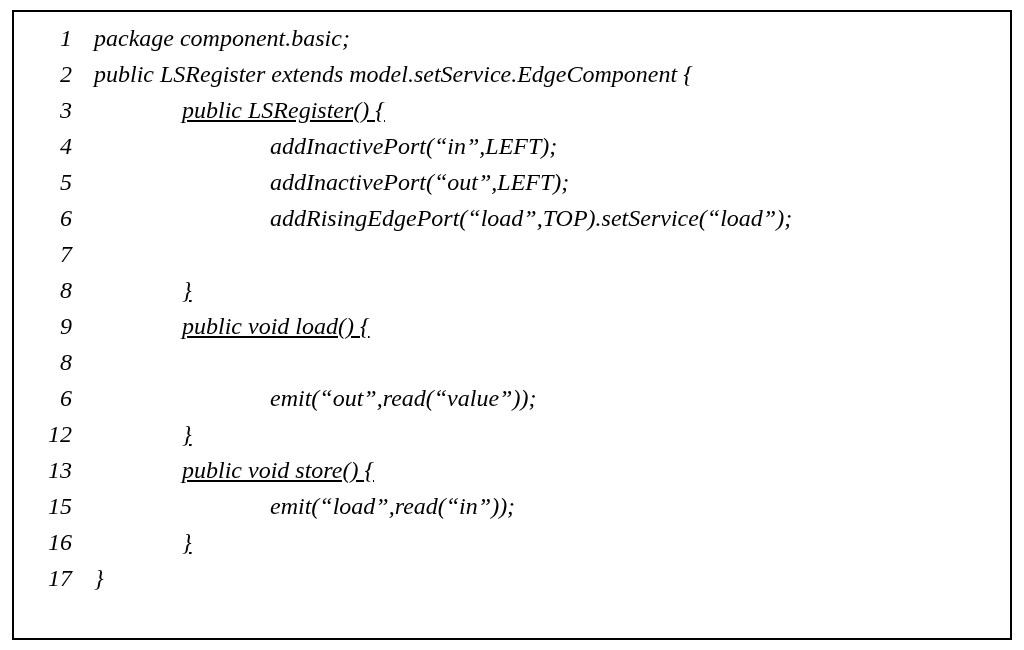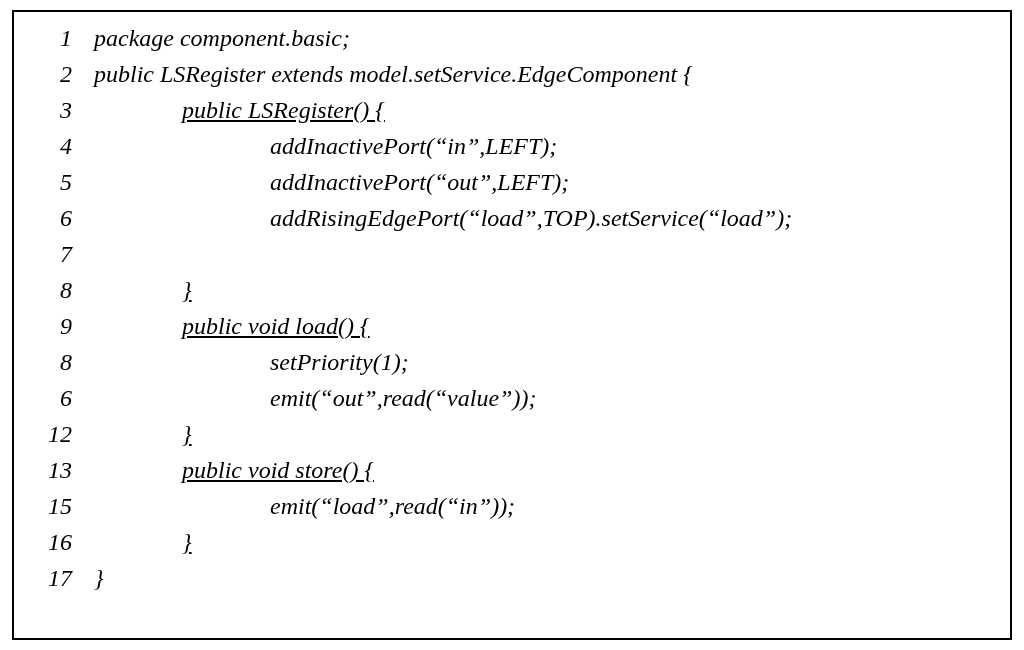--- a/index.html
+++ b/index.html
@@ -74,21 +74,20 @@
   <div class="code-row">
     <span class="ln">8</span>
     <span class="code ind1">}</span>
   </div>
   <div class="code-row">
     <span class="ln">9</span>
     <span class="code ind1">public void load() {</span>
   </div>
   <div class="code-row">
     <span class="ln">8</span>
-    <span class="code ind2">setPriority(1);</span>
   </div>
   <div class="code-row">
     <span class="ln">6</span>
     <span class="code ind2">emit(“out”,read(“value”));</span>
   </div>
   <div class="code-row">
     <span class="ln">12</span>
     <span class="code ind1">}</span>
   </div>
   <div class="code-row">

